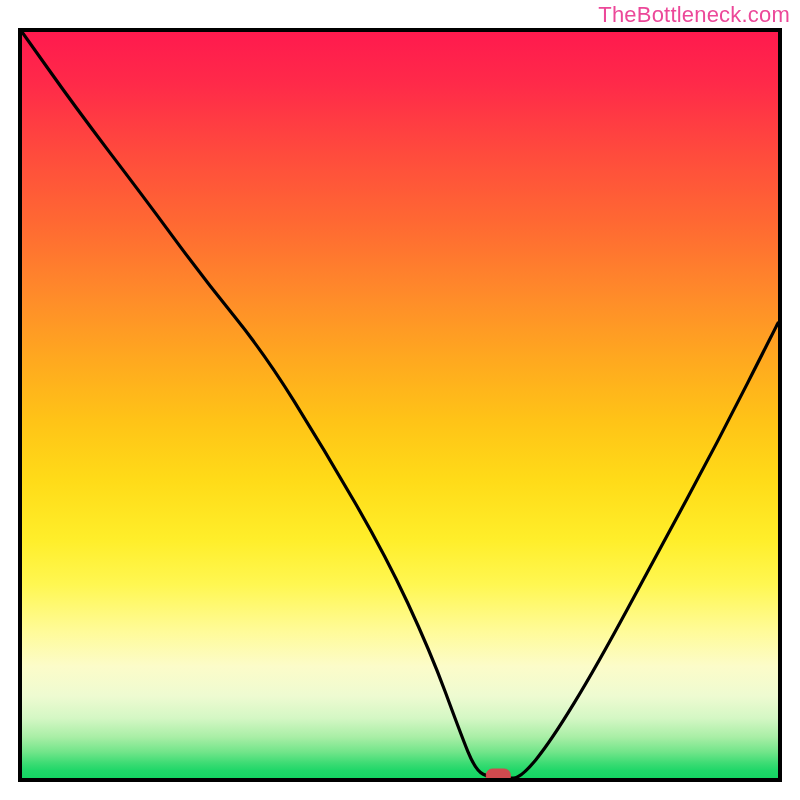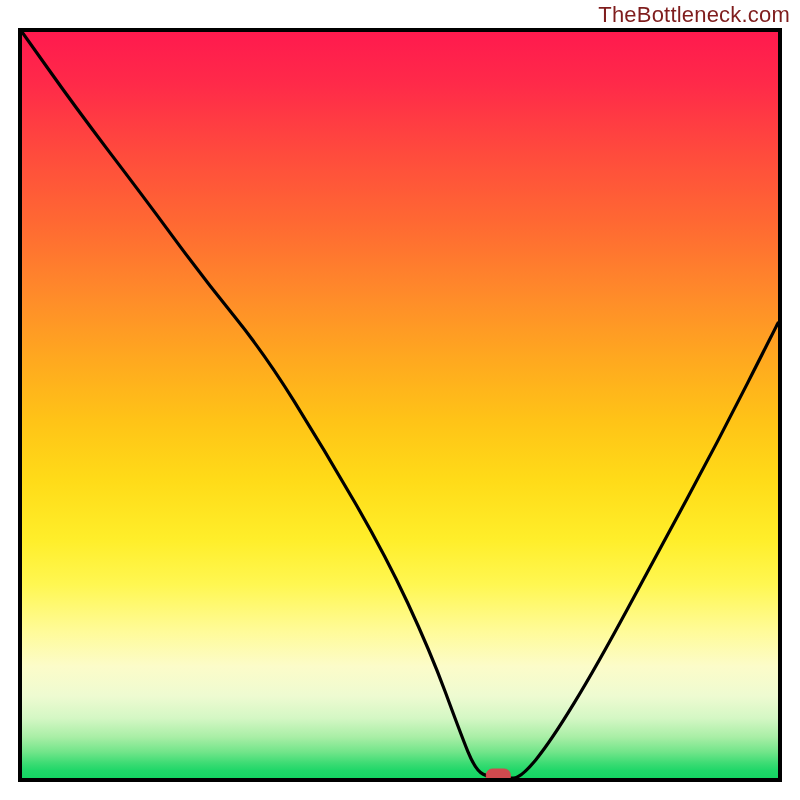--- a/index.html
+++ b/index.html
@@ -15,21 +15,21 @@
     left: 0;
     top: 0;
     width: 800px;
     height: 800px;
   }
   .watermark {
     position: absolute;
     top: 2px;
     right: 10px;
     font-size: 22px;
-    color: #7f1d1d;
+    color: #ec4899;
     font-weight: 500;
     letter-spacing: 0.2px;
   }
   .plot-area {
     position: absolute;
     left: 18px;
     top: 28px;
     width: 764px;
     height: 754px;
     box-sizing: border-box;

